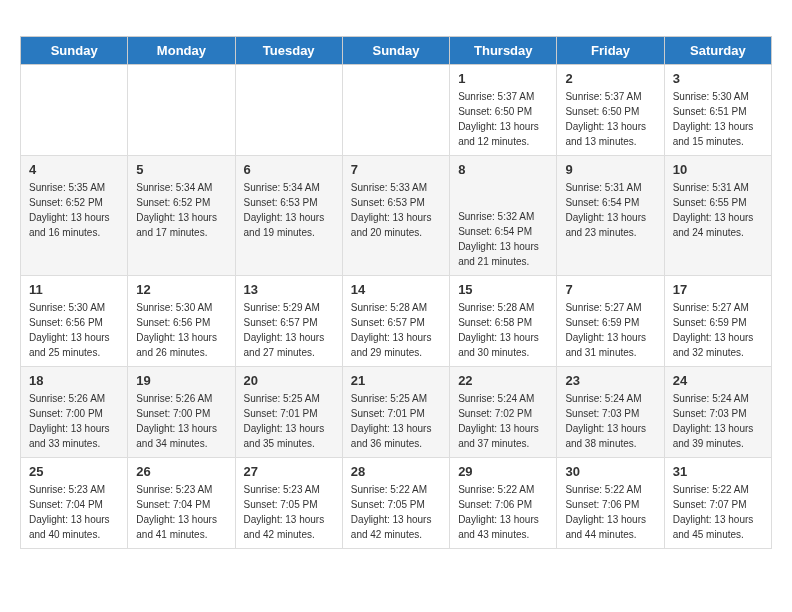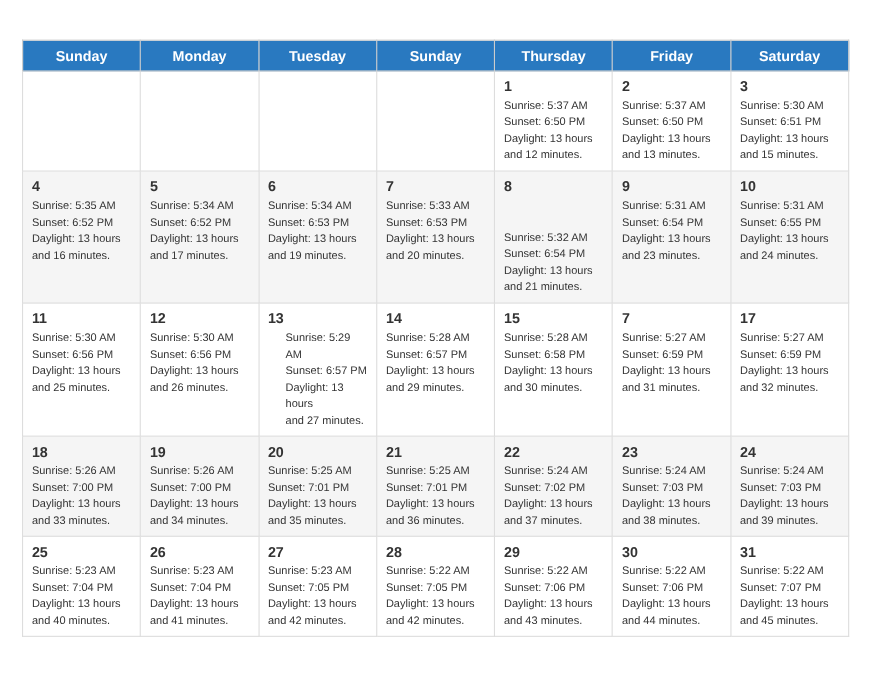--- a/index.html
+++ b/index.html
@@ -181,21 +181,21 @@
         </td>
         <td>
           <span class="day-number">12</span>
           <div class="day-info" style="white-space: pre-line;">Sunrise: 5:30 AM
 Sunset: 6:56 PM
 Daylight: 13 hours
 and 26 minutes.</div>
         </td>
         <td>
           <span class="day-number">13</span>
-          <div class="day-info" style="white-space: pre-line; margin-left: 16px;">Sunrise: 5:29 AM
+          <div class="day-info" style="white-space: pre-line;">Sunrise: 5:29 AM
 Sunset: 6:57 PM
 Daylight: 13 hours
 and 27 minutes.</div>
         </td>
         <td>
           <span class="day-number">14</span>
           <div class="day-info" style="white-space: pre-line;">Sunrise: 5:28 AM
 Sunset: 6:57 PM
 Daylight: 13 hours
 and 29 minutes.</div>

